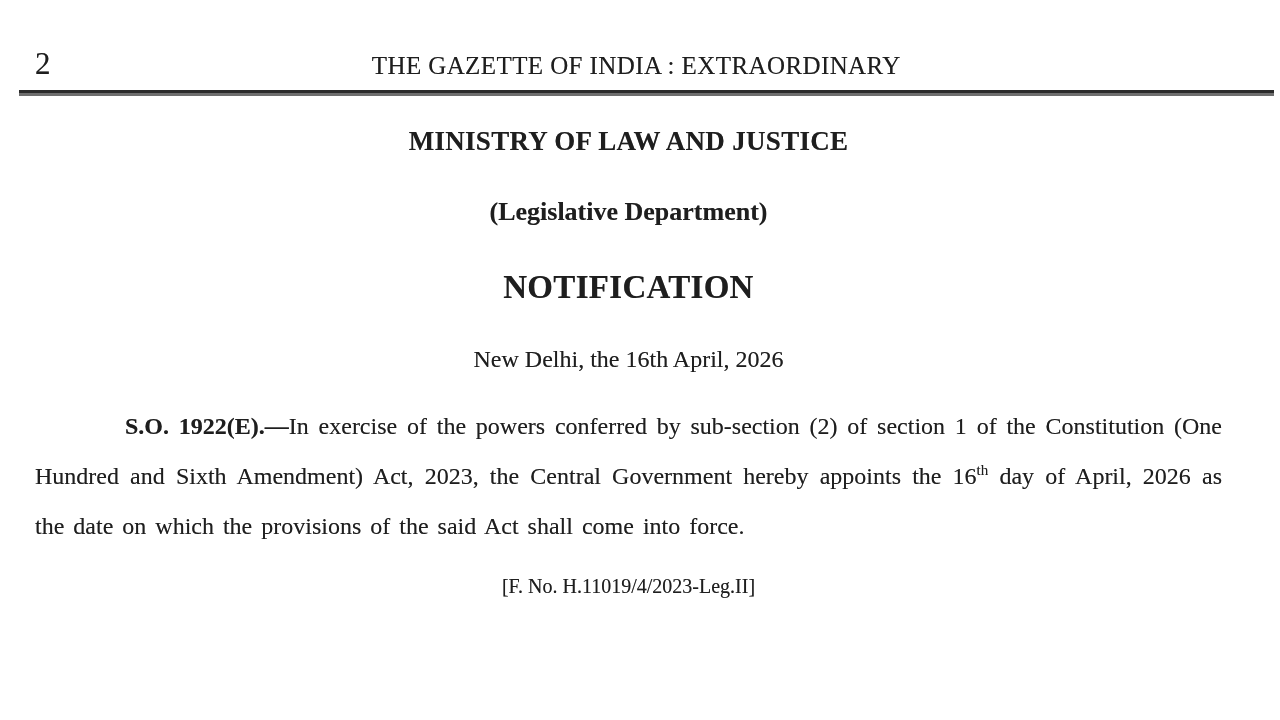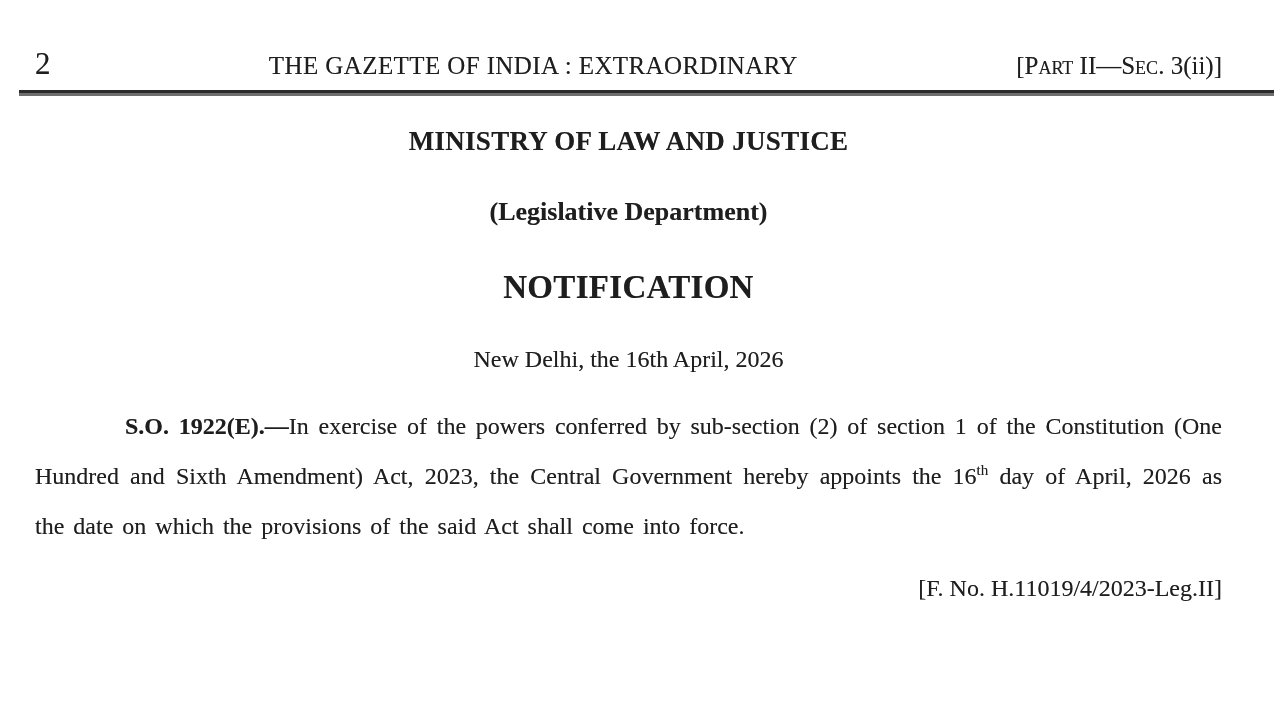--- a/index.html
+++ b/index.html
@@ -72,38 +72,37 @@
     text-align: justify;
     text-indent: 90px;
     font-size: 24px;
     line-height: 50px;
     word-spacing: 3px;
   }
   p.body-para b { font-weight: bold; }
   p.body-para sup { font-size: 15px; line-height: 0; }
   p.file-no {
     margin: 24px 0 12px 0;
-    text-align: right;
-    font-size: 24px;
+    text-align: center;
+    font-size: 20px;
   }
   p.signatory {
     margin: 30px 0 0 0;
     text-align: right;
     font-size: 24px;
   }
 </style>
 </head>
 <body>
 
 <div class="page">
 
   <header class="running-head">
     <span class="pageno">2</span>
     <span class="head-title">THE GAZETTE OF INDIA : EXTRAORDINARY</span>
-    <span class="part-ref"><span class="sc">[Part II—Sec.</span><span> 3(ii)]</span></span>
   </header>
 
   <div class="double-rule"></div>
 
   <h1 class="ministry">MINISTRY OF LAW AND JUSTICE</h1>
 
   <h2 class="department">(Legislative Department)</h2>
 
   <h3 class="notification">NOTIFICATION</h3>
 

